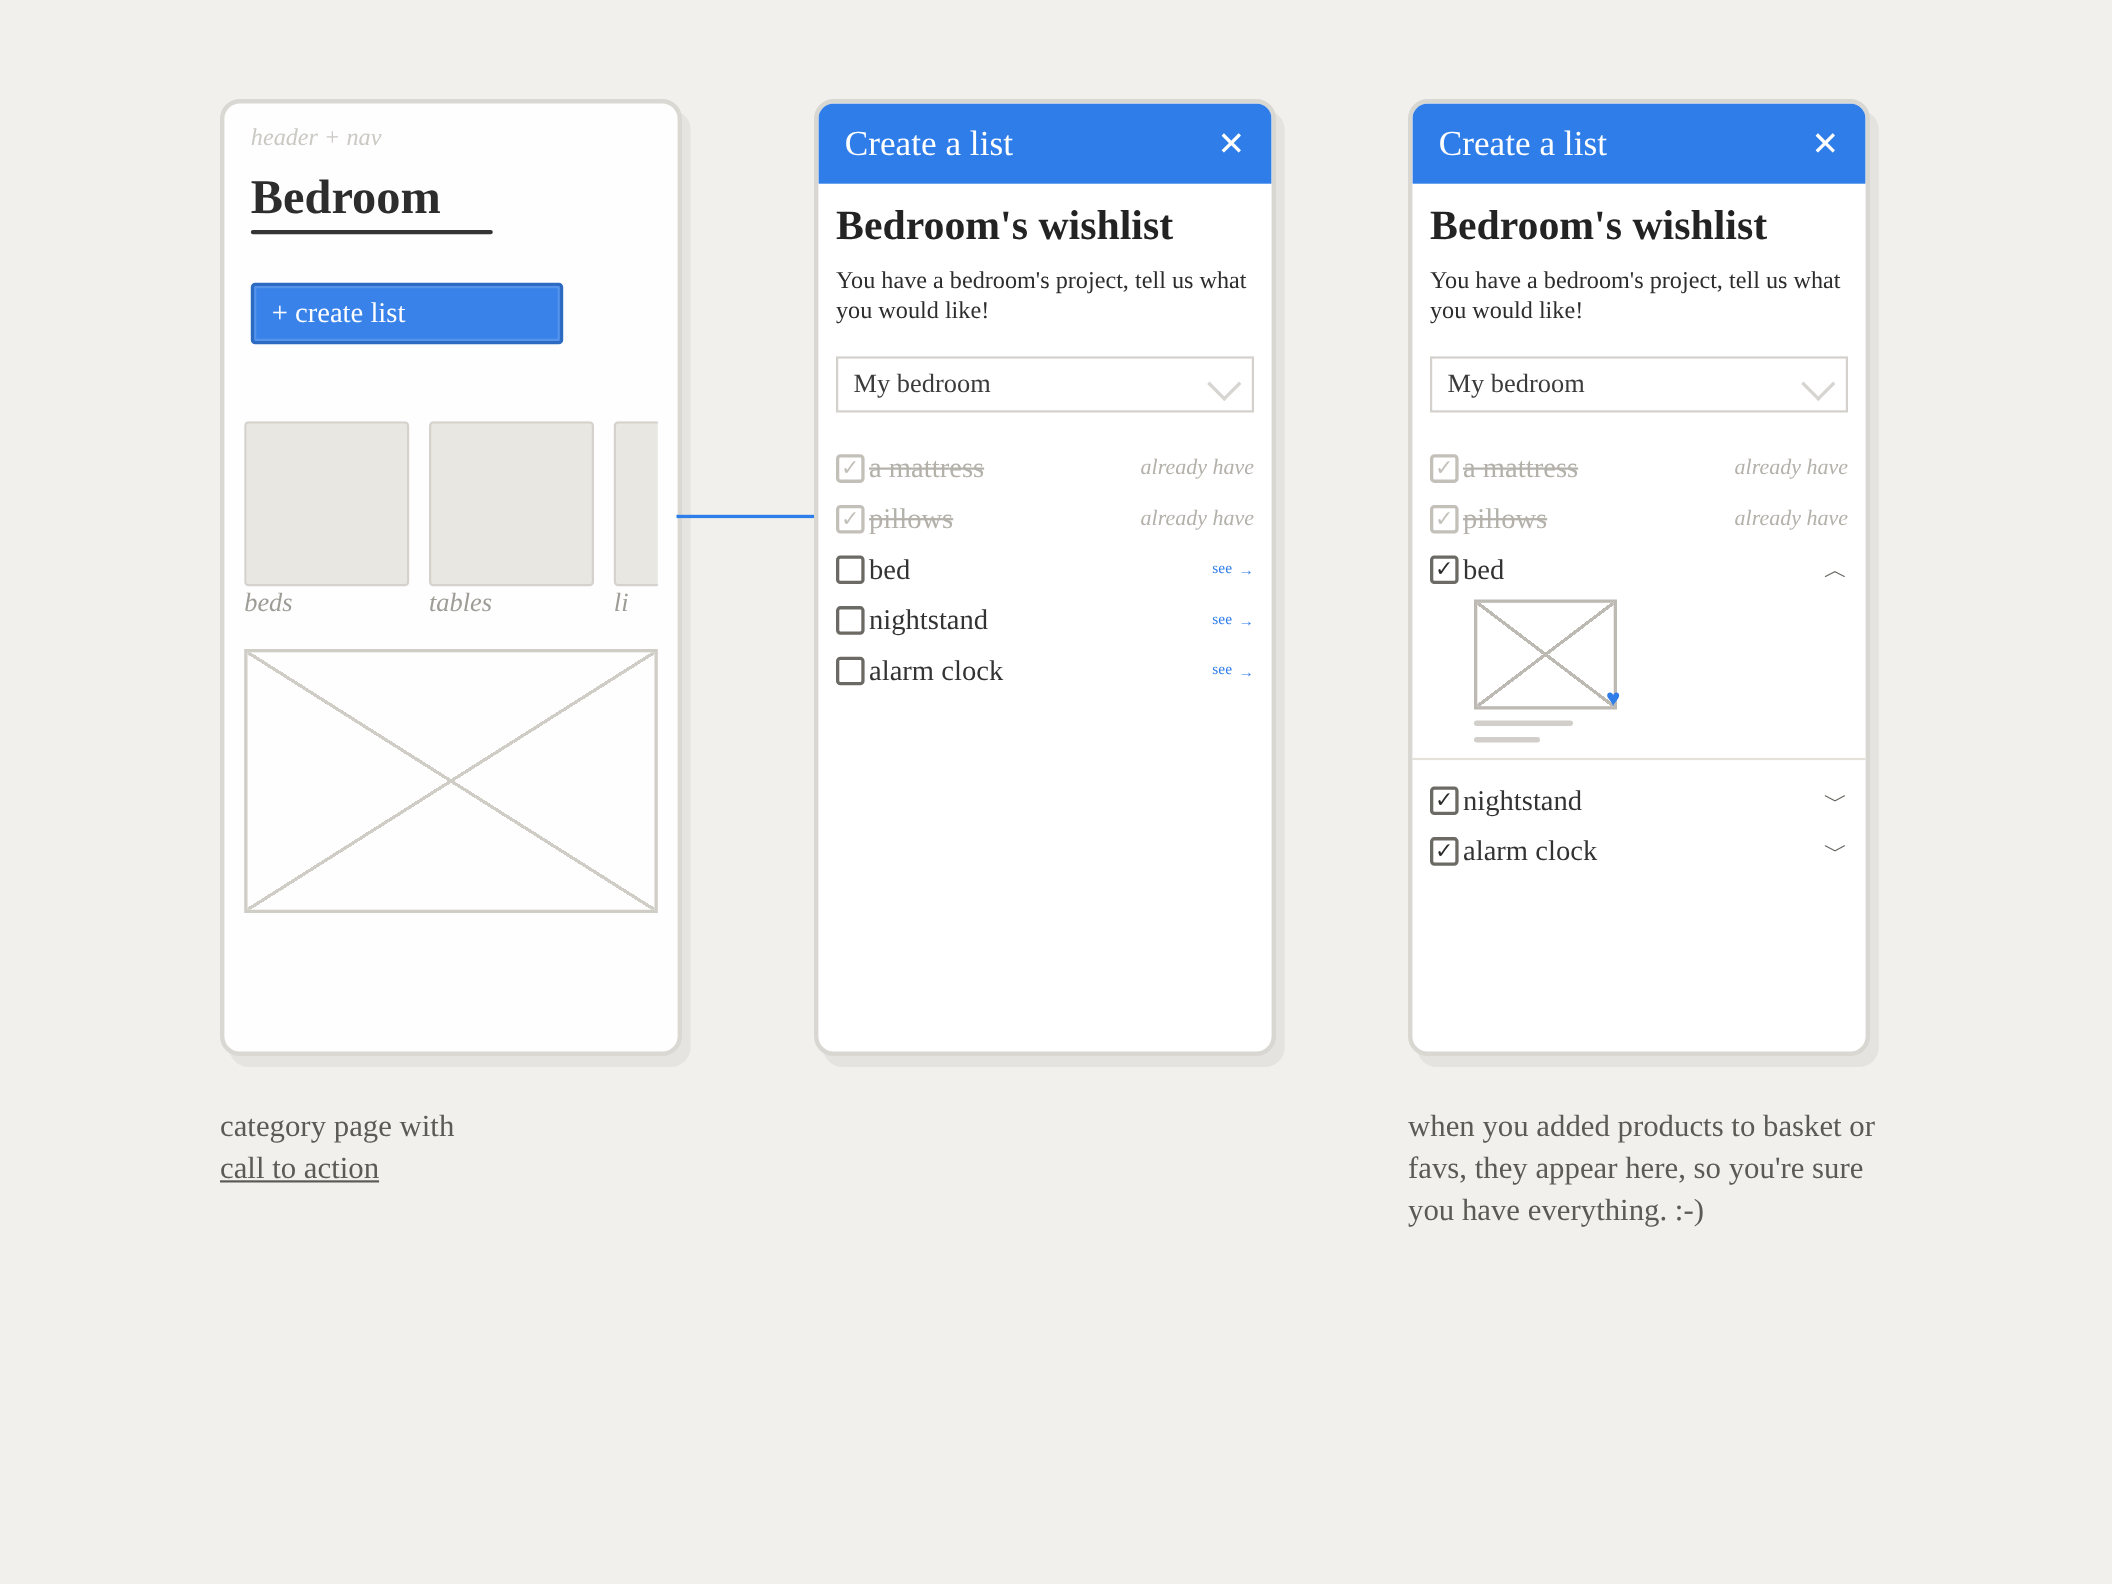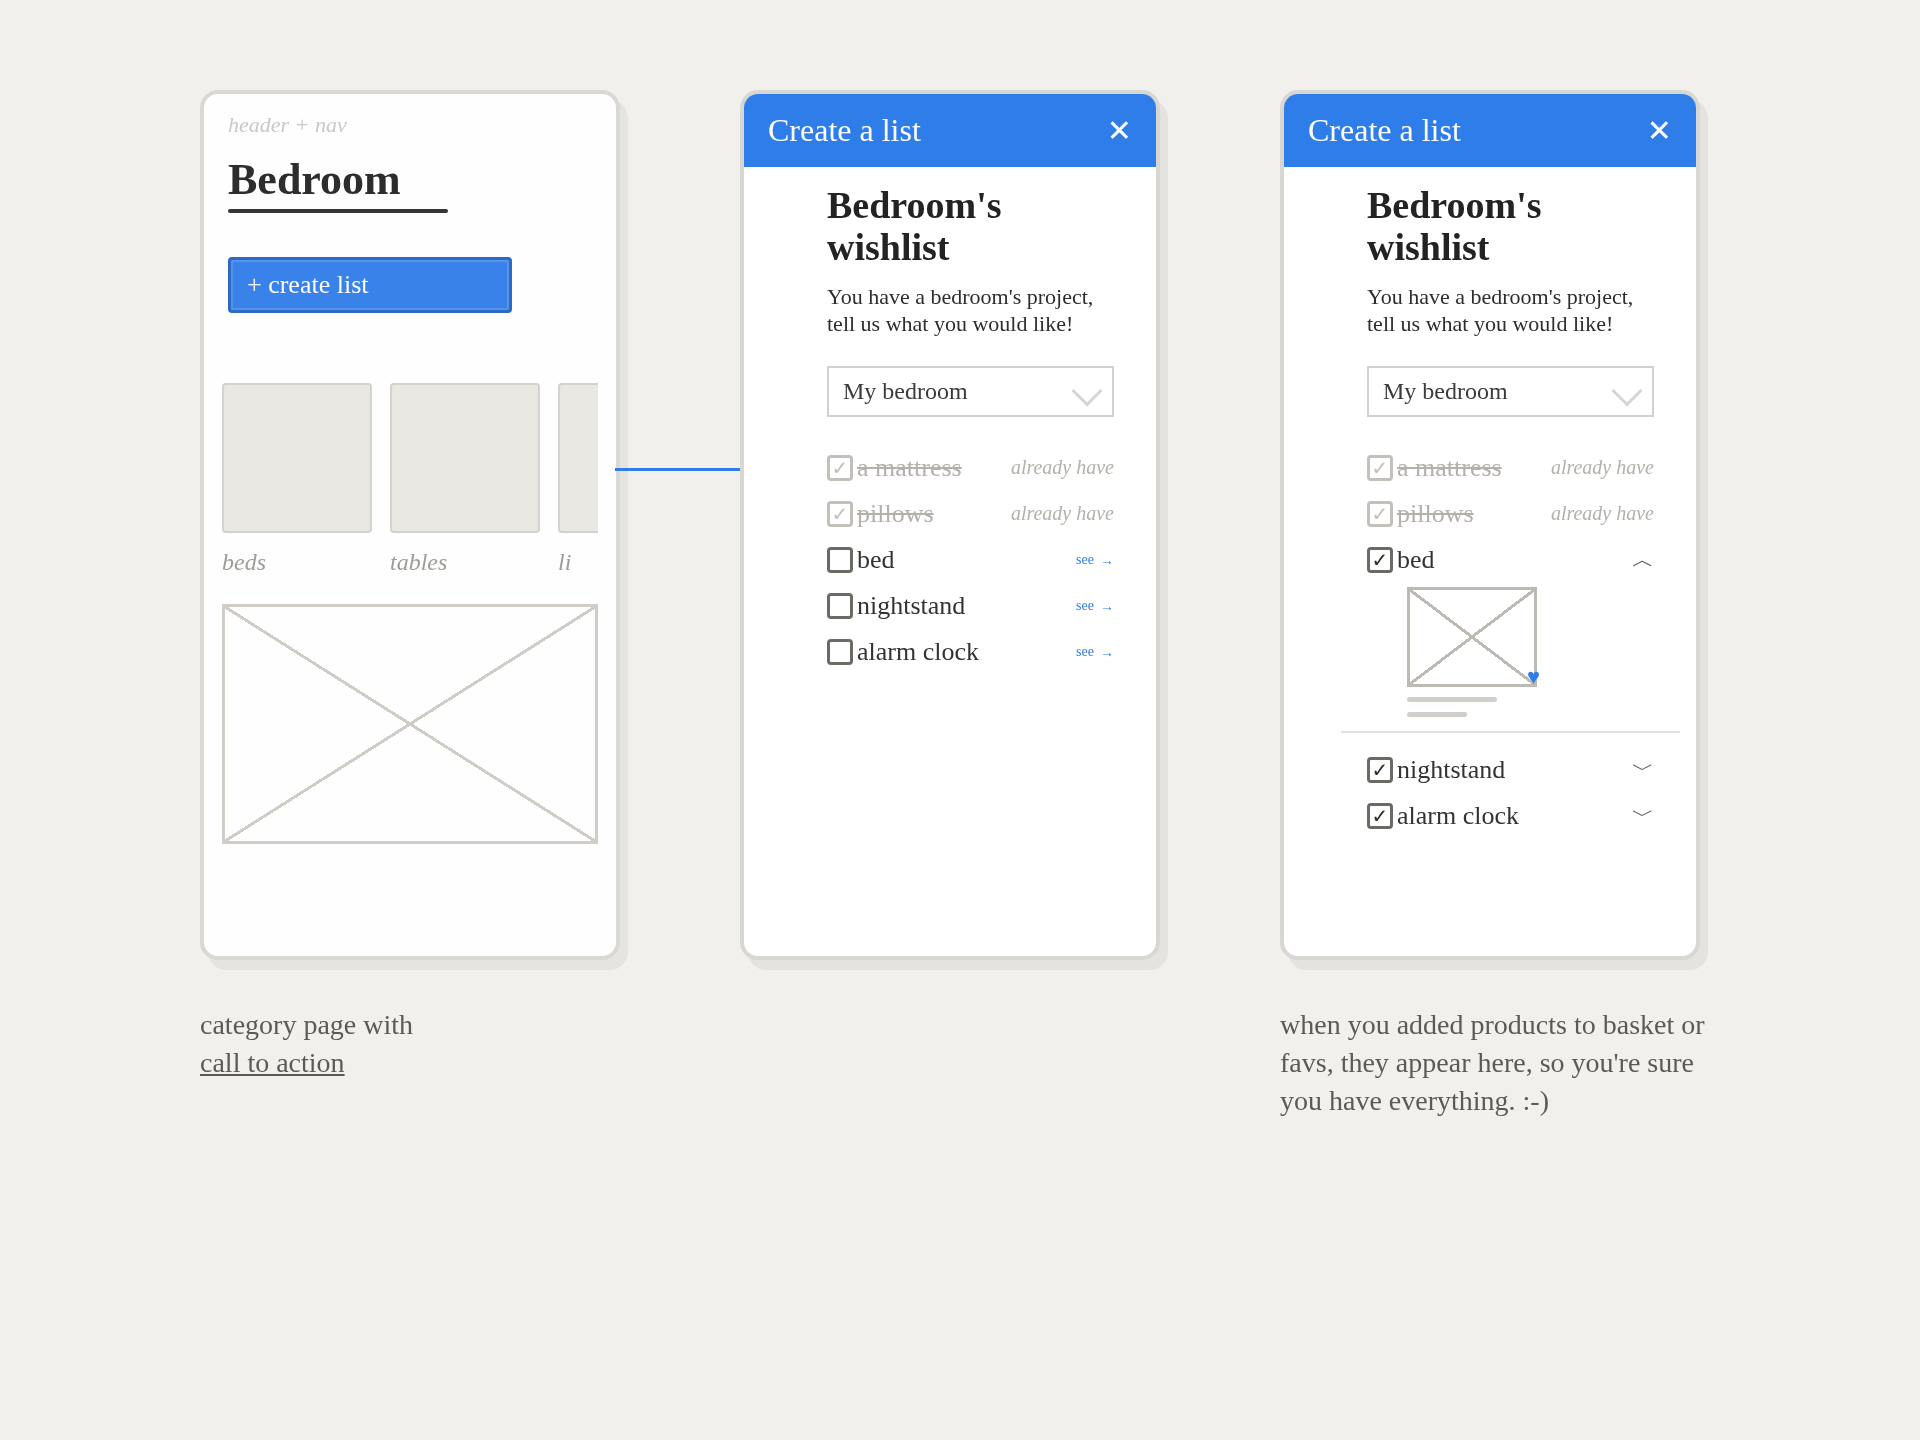--- a/index.html
+++ b/index.html
@@ -71,21 +71,21 @@
     flex: 0 0 150px;
   }
   .cat-thumb {
     width: 150px;
     height: 150px;
     background: #e9e7e2;
     border: 2px solid #d4d1cc;
     border-radius: 4px;
   }
   .cat-label {
-    margin-top: 16px;
+    margin-top: 2px;
     color: #9a9892;
     font-size: 24px;
     font-style: italic;
   }
   .big-placeholder {
     margin: 28px 18px 0;
     flex: 0 0 240px;
     border: 3px solid #cfccc6;
     position: relative;
     background: #fff;
@@ -108,21 +108,21 @@
   .modal-header {
     background: #2f7de9;
     color: #fff;
     display: flex;
     align-items: center;
     justify-content: space-between;
     padding: 18px 24px;
     font-size: 32px;
   }
   .close-x { font-size: 30px; cursor: pointer; font-family: sans-serif; }
-  .modal-body { padding: 18px 42px; margin-left: 41px; }
+  .modal-body { padding: 18px 16px; }
   .wish-title { font-size: 38px; color: #232323; font-weight: 600; line-height: 1.1; }
   .wish-sub {
     margin-top: 14px;
     font-size: 22px;
     color: #2d2d2d;
     line-height: 1.25;
   }
   .name-input {
     margin-top: 28px;
     border: 2px solid #d4d1cc;

